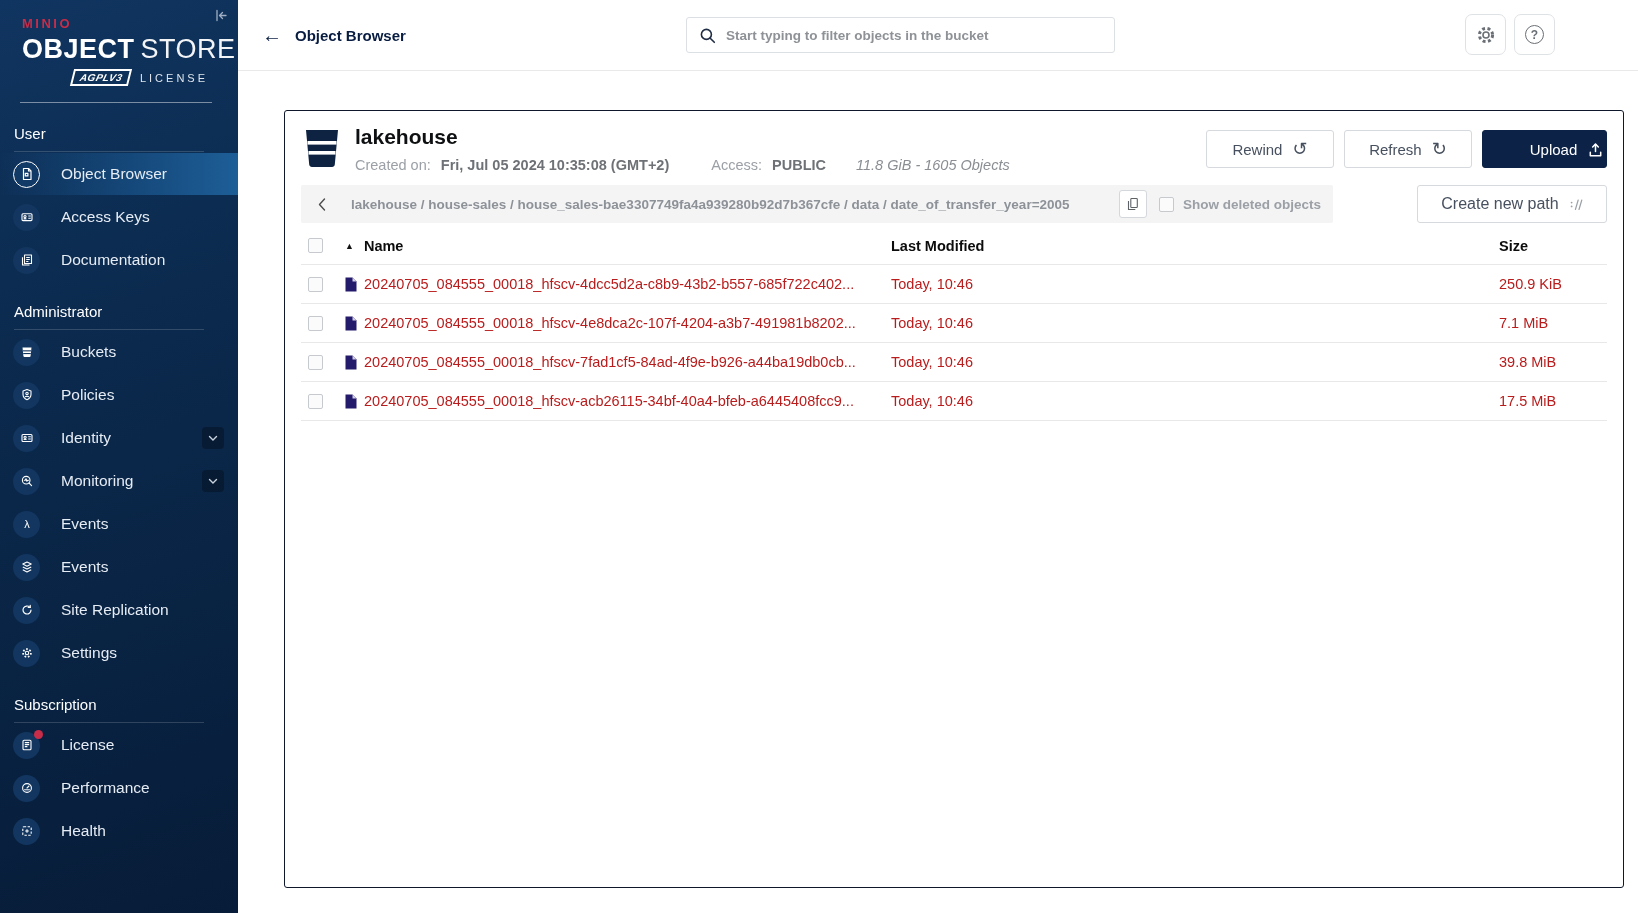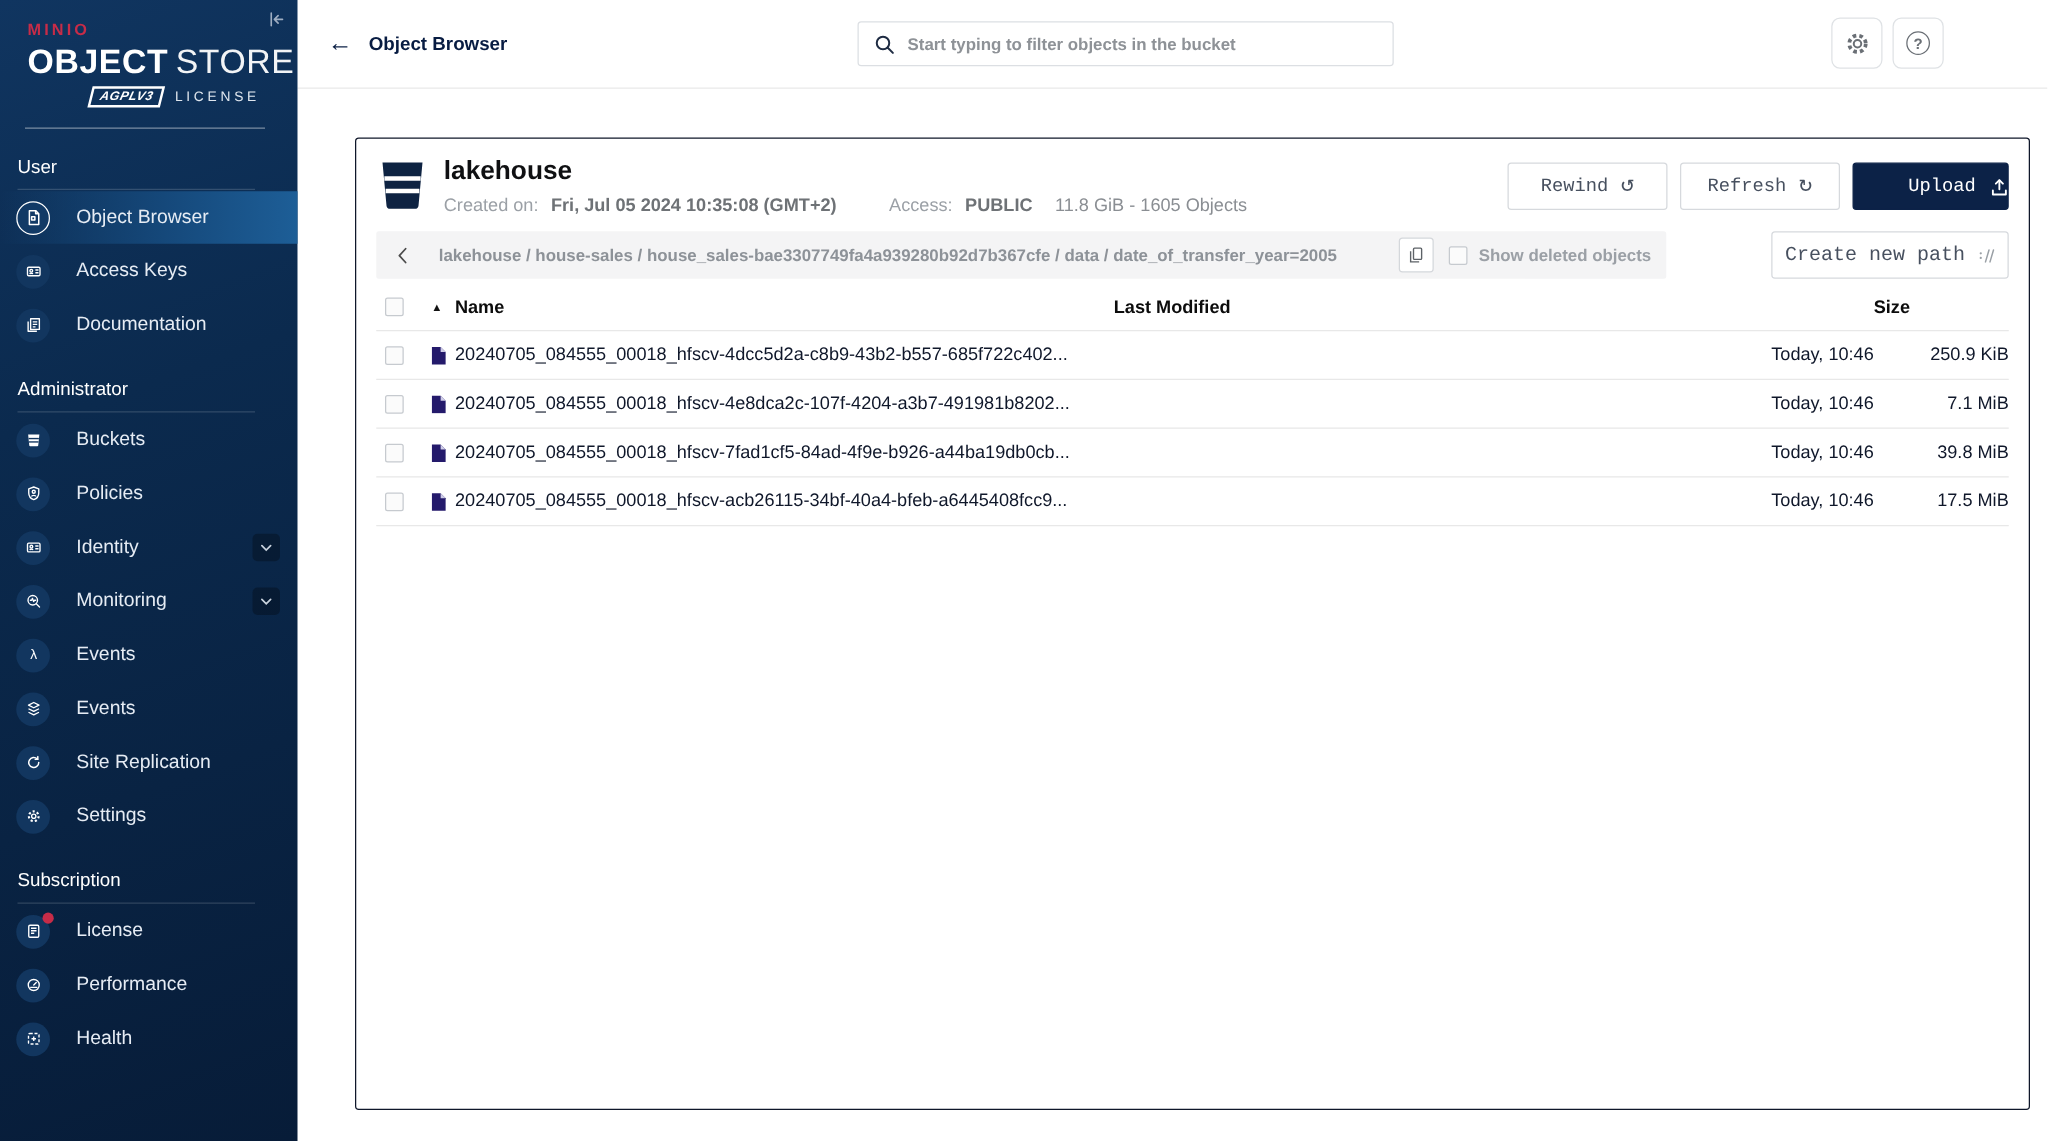--- a/index.html
+++ b/index.html
@@ -84,25 +84,25 @@
   .panel {
     position:absolute; left:284px; top:110px; width:1340px; height:778px;
     background:#fff; border:1px solid #0f172a; border-radius:3px;
   }
   .panel-header { display:flex; align-items:flex-start; padding:14px 16px 0 20px; }
   .bucket-glyph { margin-right:16px; margin-top:3px; flex:none; }
   .bucket-title { font-size:21px; font-weight:bold; color:#0f1012; line-height:24px; }
   .bucket-meta { margin-top:7px; display:flex; align-items:center; gap:10px; font-size:14.5px; line-height:19px; white-space:nowrap; }
   .meta-label { color:#9ba0a6; }
   .meta-strong { color:#6e7276; font-weight:bold; }
-  .meta-usage { color:#8a8e93; margin-left:8px; }
+  .meta-usage { color:#8a8e93; margin-left:20px;font-style:italic; }
   .header-actions { margin-left:auto; display:flex; gap:10px; margin-top:5px; }
   .btn {
     height:38px; border:1px solid #d6d9dd; border-radius:3px; background:#fff;
-    color:#47505f; font-size:15px; font-family:Liberation Mono, monospace;
+    color:#47505f; font-size:15px; font-family:Liberation Sans, sans-serif;
     display:flex; align-items:center; justify-content:center; gap:10px; cursor:pointer;
   }
   .btn-rewind, .btn-refresh { width:128px; }
   .btn-upload { width:125px; background:#0c2247; border-color:#0c2247; color:#fff;padding-left:45px; }
   .btn-icon-glyph { font-size:18px; line-height:1; }
 
   
   .browse-row { margin:10px 16px 0 16px; display:flex; height:38px; }
   .crumb-bar {
     flex:1; background:#f4f4f5; border-radius:2px; display:flex; align-items:center;
@@ -124,21 +124,21 @@
   .deleted-label { font-size:13.5px; font-weight:bold; color:#9ba0a6; }
   .create-path-btn { margin-left:84px; width:190px; font-size:16px; }
 
   
   .obj-table { margin:4px 16px 0 16px; }
   .t-row {
     display:grid; grid-template-columns:44px 1fr 608px 108px; align-items:center;
     border-bottom:1px solid #e8e8e8;
   }
   .t-head { height:38px; font-weight:bold; font-size:14.5px; color:#0c0c0c; }
-  .t-body-row { height:39px; font-size:14.5px; color:#0f172a; cursor:pointer;text-align:right; }
+  .t-body-row { height:39px; font-size:14.5px; color:#b91c1c; cursor:pointer; }
   .cell-check { display:flex; justify-content:flex-start; padding-left:7px; }
   .cell-name { display:flex; align-items:center; gap:7px; overflow:hidden; }
   .sort-arrow { font-size:9px; color:#121212; margin-right:3px; }
   .name-text { white-space:nowrap; overflow:hidden; text-overflow:ellipsis; }
   .file-glyph { flex:none; }
 </style>
 </head>
 <body>
 
 <nav class="sidebar">

